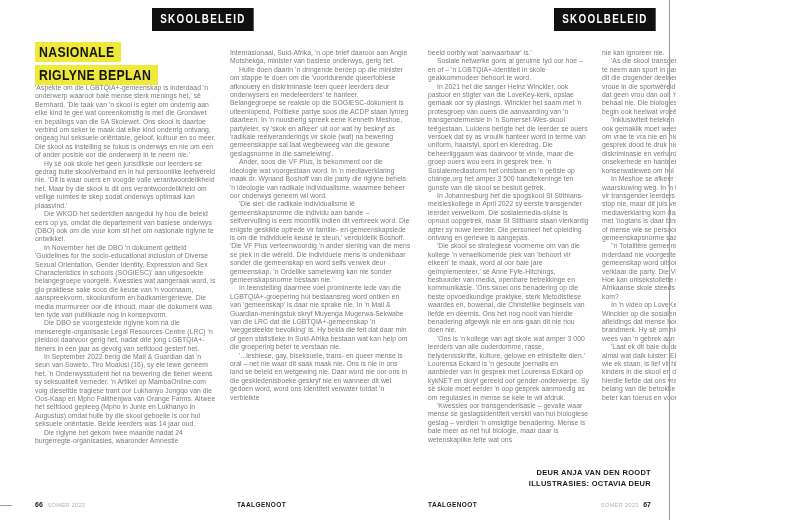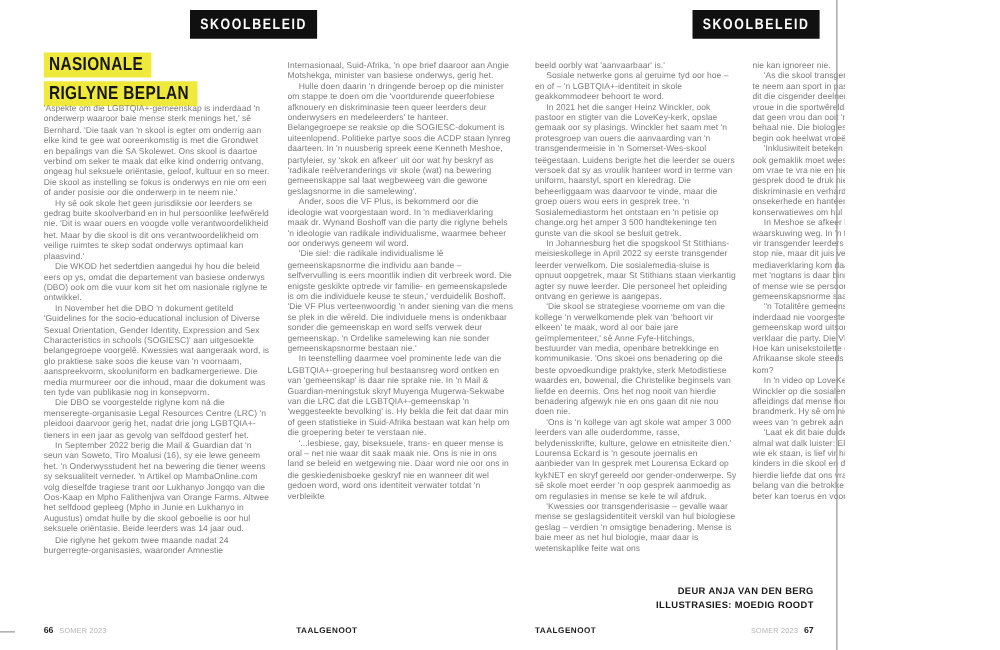--- a/index.html
+++ b/index.html
@@ -121,22 +121,22 @@
         <p>'As die skool transgender leerlinge aanmoedig om deel te neem aan sport in pas met hul genderidentiteit, waar los dit die cisgender deelnemers? Die rede waarom mans en vroue in die sportwêreld nie teen mekaar deelneem nie, is dat geen vrou dan ooit 'n merkwaardige prestasie sal kan behaal nie. Die biologiese verskille tussen mans en vroue begin ook heelwat vroeër as wat sommige wil aanvaar.</p>
         <p>'Inklusiwiteit beteken dat cisgender leerders en hul ouers ook gemaklik moet wees. Daar's niks homofobies daaraan om vrae te vra nie en niemand vind daarby baat om die gesprek dood te druk nie. Dit kweek juis haat en diskriminasie en verhard mense in kampe. Erken eerder die onsekerhede en hanteer dit. Gee ook 'n spasie vir die meer konserwatiewes om hul bekommernisse uit te lug.'</p>
         <p>In Meshoe se afkeer kruip daar moontlik ook 'n waarskuwing weg. In 'n twiet sê hy genderneutrale uniforms vir transgender leerders sal nie noodwendig diskriminasie stop nie, maar dit juis vererger. En in die VF Plus se mediaverklaring kom daar 'n mate van inskiklikheid deur met 'nogtans is daar binne enige gemeenskap uitsonderings of mense wie se persoonlike identiteit nie met die gemeenskapsnorme saamval nie'.</p>
         <p>''n Totalitêre gemeenskap wat die norme afdwing word inderdaad nie voorgestel nie. In 'n liefdevolle, funksionele gemeenskap word uitsonderings erken en gerespekteer,' verklaar die party. Die VF Plus vra ook 'n geldelike vraag: Hoe kan unisekstoilette geïnstalleer word as baie Suid-Afrikaanse skole steeds met puttoilette oor die weg moet kom?</p>
         <p>In 'n video op LoveKey se Facebookblad reageer Winckler op die sosialemedia-aanslae en sê dis verkeerde afleidings dat mense hom as skynheilige transfobies brandmerk. Hy sê om nie vrae te vra nie, sal 'n aanduiding wees van 'n gebrek aan omgee.</p>
         <p>'Laat ek dit baie duidelik maak aan almal in ons kerk en almal wat dalk luister: Ek, my gesin en die ouers saam met wie ek staan, is lief vir hierdie kind, ons eie kinders en al die kinders in die skool en dié wat kom. En dit is as gevolg van hierdie liefde dat ons vrae vra – sodat ons in die beste belang van die betrokke kind kan optree en ons eie kinders beter kan toerus en voorberei.' T</p>
       </div>
   </div>
 
   <div class="byline">
-    <div>DEUR ANJA VAN DEN BERG</div>
-    <div>ILLUSTRASIES: MOEDIG ROODT</div>
+    <div>DEUR ANJA VAN DEN ROODT</div>
+    <div>ILLUSTRASIES: OCTAVIA DEUR</div>
   </div>
 
   <div class="footer f-left">
     <span class="page-num">66</span>
     <span class="season">SOMER 2023</span>
   </div>
   <div class="footer f-right-inner">
     <span class="mag-name">TAALGENOOT</span>
   </div>
   <div class="footer f-left-inner">

